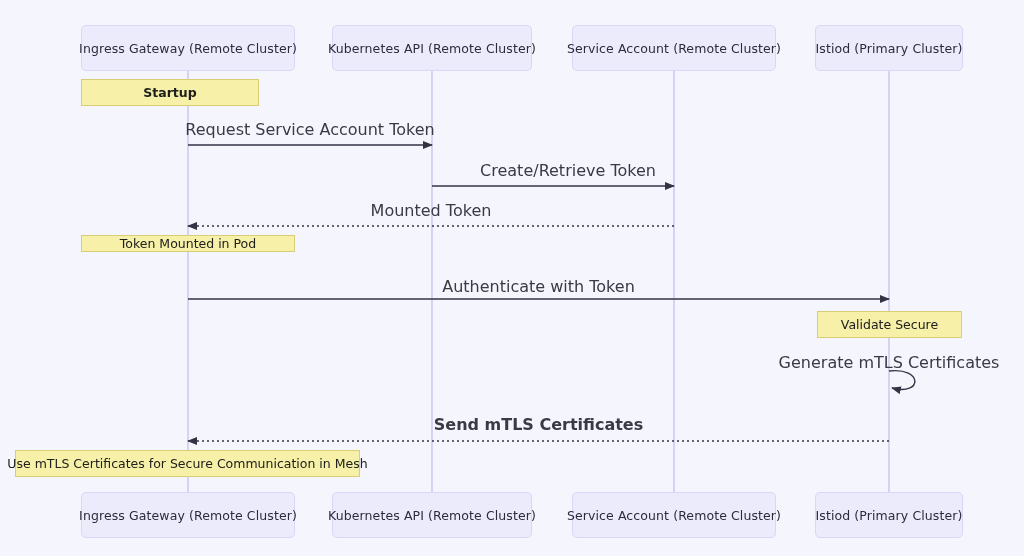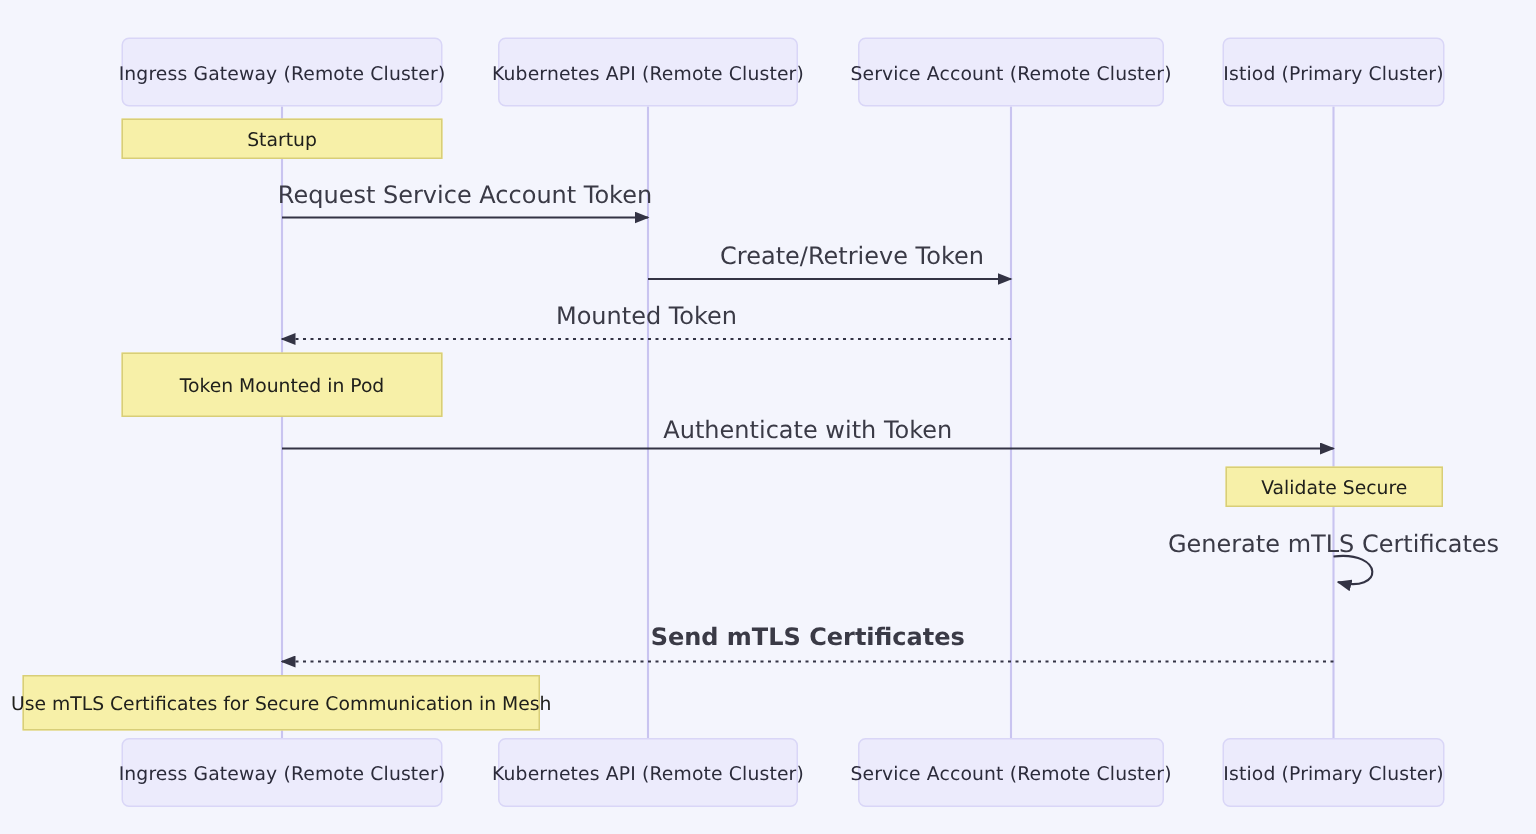--- a/index.html
+++ b/index.html
@@ -116,30 +116,30 @@
         <span>Kubernetes API (Remote Cluster)</span>
       </div>
       <div class="participant-box" style="left: 572px; top: 492px; width: 204px; height: 46px;">
         <span>Service Account (Remote Cluster)</span>
       </div>
       <div class="participant-box" style="left: 815px; top: 492px; width: 148px; height: 46px;">
         <span>Istiod (Primary Cluster)</span>
       </div>
     </div>
   <div id="notes-layer">
-      <div class="note-box" style="left: 81px; top: 79px; width: 214px; height: 27px;">
+      <div class="note-box" style="left: 81px; top: 79px; width: 178px; height: 27px; font-weight: bold;">
         <span>Startup</span>
       </div>
-      <div class="note-box" style="left: 81px; top: 235px; width: 214px; height: 43px;">
+      <div class="note-box" style="left: 81px; top: 235px; width: 214px; height: 17px;">
         <span>Token Mounted in Pod</span>
       </div>
       <div class="note-box" style="left: 817px; top: 311px; width: 145px; height: 27px;">
         <span>Validate Secure</span>
       </div>
-      <div class="note-box" style="left: 15px; top: 450px; width: 345px; height: 37px;">
+      <div class="note-box" style="left: 15px; top: 450px; width: 345px; height: 27px;">
         <span>Use mTLS Certificates for Secure Communication in Mesh</span>
       </div>
     </div>
   <div id="labels-layer">
       <div class="msg-label" style="left: 310px; top: 120px;">Request Service Account Token</div>
       <div class="msg-label" style="left: 568px; top: 161px;">Create/Retrieve Token</div>
       <div class="msg-label" style="left: 431px; top: 201px;">Mounted Token</div>
       <div class="msg-label" style="left: 538.5px; top: 277px;">Authenticate with Token</div>
       <div class="msg-label" style="left: 889px; top: 353px;">Generate mTLS Certificates</div>
       <div class="msg-label" style="left: 538.5px; top: 415px; font-weight: bold;">Send mTLS Certificates</div>

